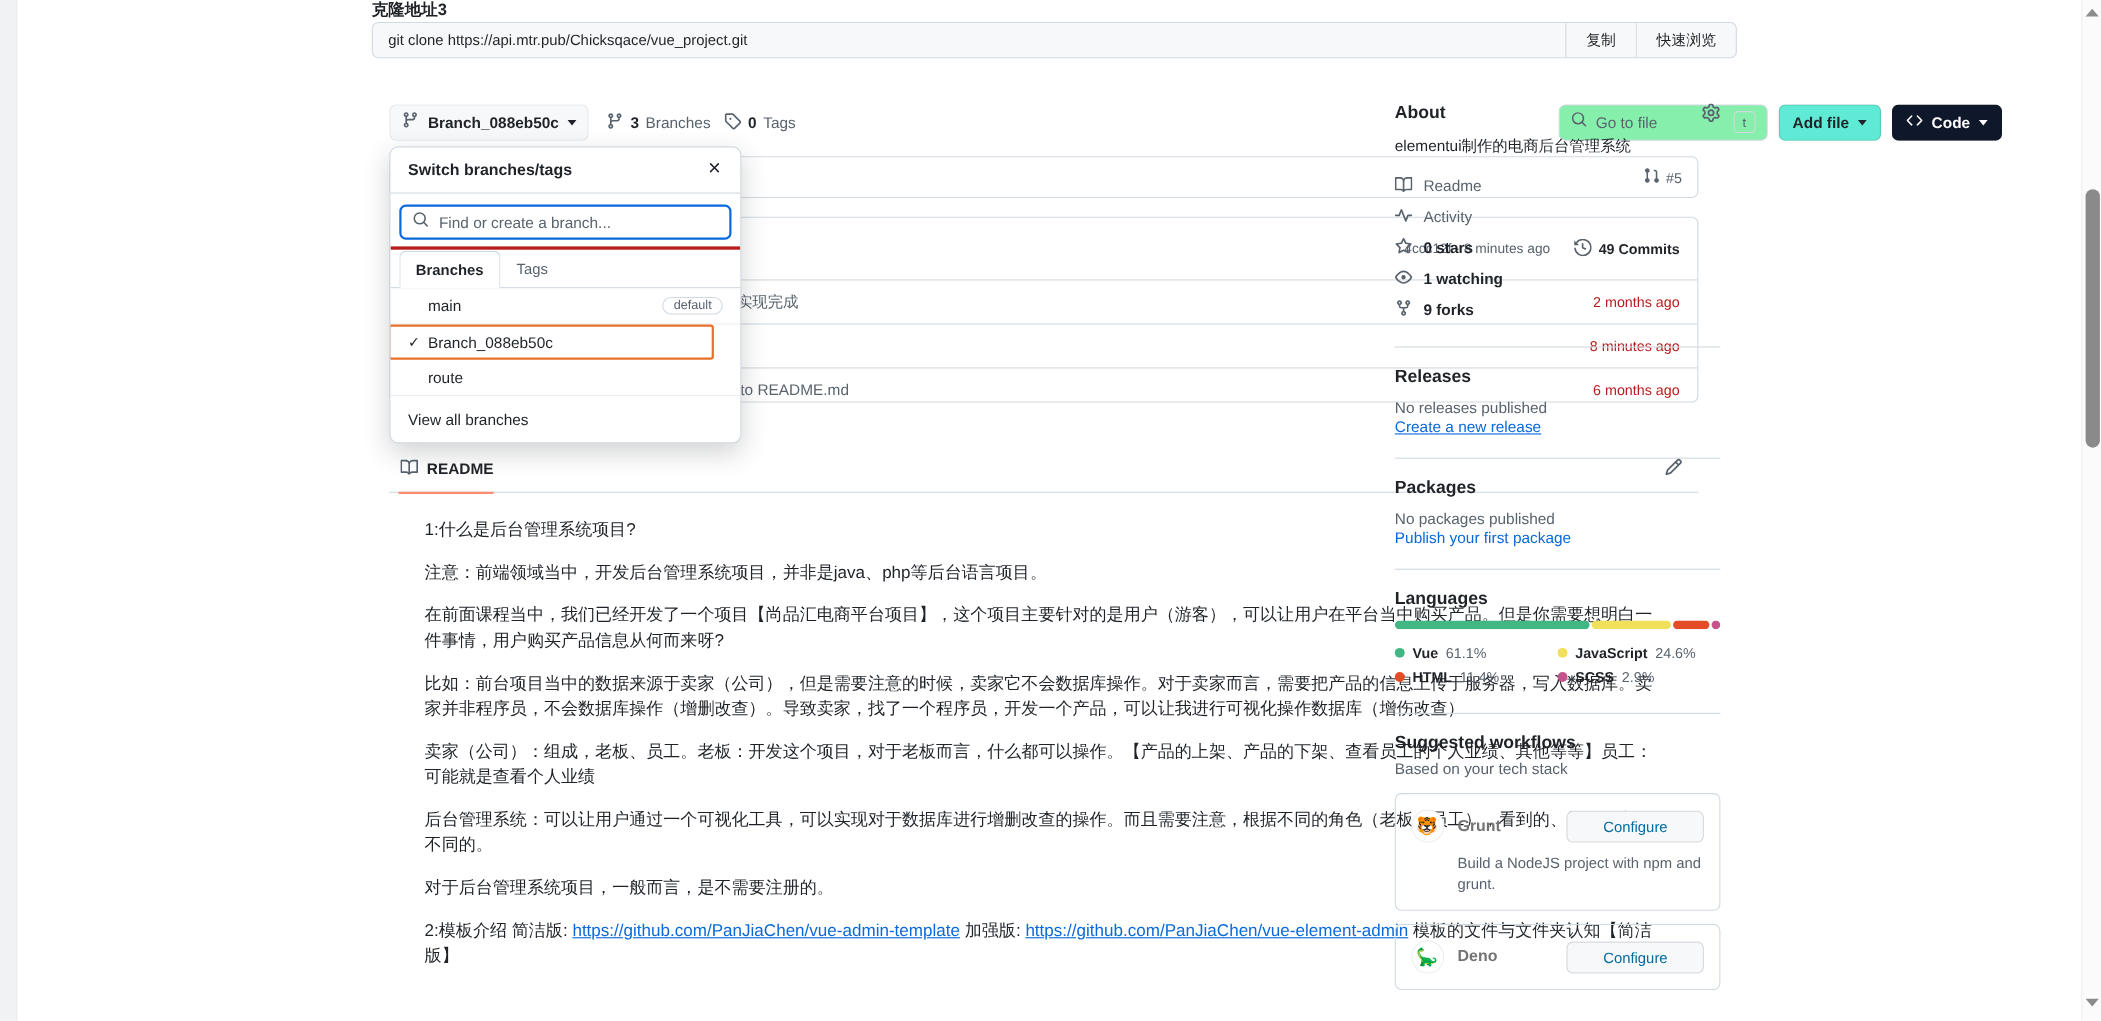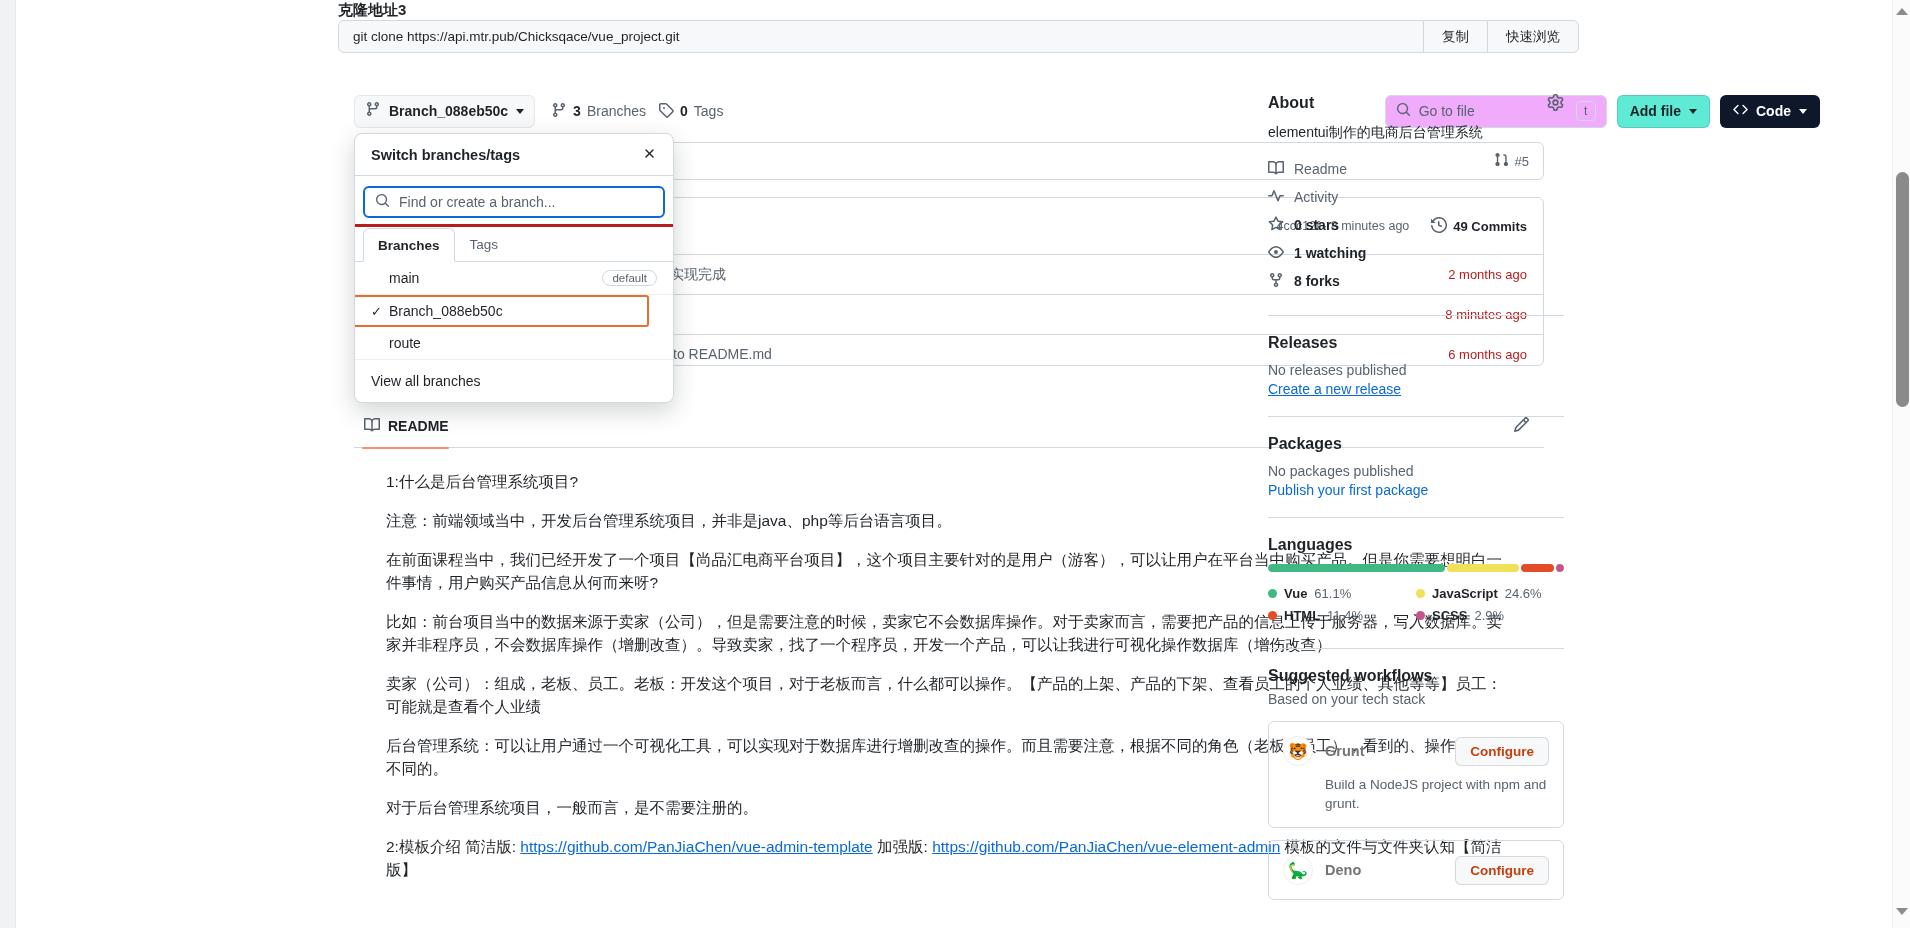--- a/index.html
+++ b/index.html
@@ -44,22 +44,22 @@
   .branch-btn { display:flex; align-items:center; gap:8px; height:33px; padding:0 10px;
      background:#f6f8fa; border:1px solid rgba(31,35,40,.07); border-radius:6px; cursor:pointer; }
   .branch-btn .lbl { font-size:14px; font-weight:700; color:#1f2328; }
   .caret { width:0; height:0; border-left:4px solid transparent; border-right:4px solid transparent; border-top:5px solid #1f2328; }
   .caret.white { border-top-color:#fff; }
   .meta-link { display:flex; align-items:center; gap:6px; font-size:14px; color:#59636e; cursor:pointer; margin-left:16px; }
   .meta-link b { color:#1f2328; font-weight:700; }
 
   
   .toolbar-right { position:absolute; right:72px; top:94px; height:34px; display:flex; align-items:center; gap:10px; }
-  .gotofile { display:flex; align-items:center; gap:8px; width:222px; height:33px; padding:0 10px;
-     background:#f0abfc; border:1px solid #d1d9e0; border-radius:6px; cursor:text; }
+  .gotofile { display:flex; align-items:center; gap:8px; width:190px; height:33px; padding:0 10px;
+     background:#86efac; border:1px solid #d1d9e0; border-radius:6px; cursor:text; }
   .gotofile .ph { flex:1; font-size:14px; color:#59636e; }
   .kbd { min-width:20px; height:20px; padding:0 6px; border:1px solid #d1d9e0; border-radius:4px;
      font-size:12px; color:#59636e; display:flex; align-items:center; justify-content:center; }
   .btn { display:flex; align-items:center; gap:8px; height:33px; padding:0 12px; border-radius:6px;
      border:1px solid rgba(31,35,40,.15); background:#5eead4; font-size:14px; font-weight:700; color:#1f2328; cursor:pointer; }
   .btn.green { background:#0f172a; border-color:rgba(31,35,40,.15); color:#fff; }
 
   
   .banner { position:absolute; left:338px; top:142px; width:1190px; height:38px;
      border:1px solid #d1d9e0; border-radius:6px; background:#fff; display:flex; align-items:center;
@@ -110,22 +110,22 @@
   .langrow { width:50%; display:flex; align-items:center; gap:7px; font-size:13px; color:#59636e; margin-bottom:7px; }
   .dot { width:9px; height:9px; border-radius:50%; display:inline-block; }
   .langrow b { color:#1f2328; font-weight:700; }
 
   .wf-sub { font-size:14px; color:#59636e; margin:-4px 0 14px 0; }
   .wf-card { border:1px solid #d1d9e0; border-radius:6px; padding:14px; margin-bottom:12px; position:relative; }
   .wf-top { display:flex; align-items:center; gap:12px; }
   .wf-icon { width:30px; height:30px; border-radius:50%; background:#fff; border:1px solid #eceef0;
      display:flex; align-items:center; justify-content:center; font-size:16px; }
   .wf-name { font-size:14.5px; font-weight:700; color:#737373; }
-  .wf-btn { margin-left:auto; height:29px; padding:0 14px; border:1px solid rgba(31,35,40,.15); border-radius:6px;
-     background:#f6f8fa; font-size:13.5px; font-weight:700; color:#c2410c; cursor:pointer;
+  .wf-btn { margin-left:auto; height:29px; padding:0 32px; border:1px solid rgba(31,35,40,.15); border-radius:6px;
+     background:#f6f8fa; font-size:13.5px; font-weight:400; color:#0369a1; cursor:pointer;
      display:flex; align-items:center; }
   .wf-desc { font-size:13.5px; color:#59636e; line-height:19px; margin:9px 0 0 42px; }
 
   
   .dropdown { position:absolute; left:338px; top:133px; width:320px;
      background:#fff; border:1px solid #d1d9e0; border-radius:8px;
      box-shadow:0 8px 24px rgba(31,35,40,.2); overflow:hidden; z-index:40; }
   .dd-head { height:42px; display:flex; align-items:center; padding:0 16px; border-bottom:1px solid #d1d9e0; }
   .dd-title { font-size:14.5px; font-weight:700; color:#1f2328; }
   .dd-close { margin-left:auto; cursor:pointer; color:#1f2328; font-size:16px; line-height:1; }
@@ -329,21 +329,21 @@
             <div class="sb-item">
               <span><svg width="16" height="16" viewBox="0 0 16 16" fill="#59636e">
                   <path d="M8 2c1.981 0 3.671.992 4.933 2.078 1.27 1.091 2.187 2.345 2.637 3.023a1.62 1.62 0 0 1 0 1.798c-.45.678-1.367 1.932-2.637 3.023C11.67 13.008 9.981 14 8 14c-1.981 0-3.671-.992-4.933-2.078C1.797 10.83.88 9.576.43 8.898a1.62 1.62 0 0 1 0-1.798c.45-.677 1.367-1.931 2.637-3.022C4.33 2.992 6.019 2 8 2ZM1.679 7.932a.12.12 0 0 0 0 .136c.411.622 1.241 1.75 2.366 2.717C5.176 11.758 6.527 12.5 8 12.5c1.473 0 2.825-.742 3.955-1.715 1.124-.967 1.954-2.096 2.366-2.717a.12.12 0 0 0 0-.136c-.412-.621-1.242-1.75-2.366-2.717C10.824 4.242 9.473 3.5 8 3.5c-1.473 0-2.825.742-3.955 1.715-1.124.967-1.954 2.096-2.366 2.717ZM8 10a2 2 0 1 1-.001-3.999A2 2 0 0 1 8 10Z"></path>
                 </svg></span>
               <b>1 watching</b>
             </div>
             <div class="sb-item">
               <span><svg width="16" height="16" viewBox="0 0 16 16" fill="#59636e">
                   <path d="M5 5.372v.878c0 .414.336.75.75.75h4.5a.75.75 0 0 0 .75-.75v-.878a2.25 2.25 0 1 1 1.5 0v.878a2.25 2.25 0 0 1-2.25 2.25h-1.5v2.128a2.251 2.251 0 1 1-1.5 0V8.5h-1.5A2.25 2.25 0 0 1 3.5 6.25v-.878a2.25 2.25 0 1 1 1.5 0ZM5 3.25a.75.75 0 1 0-1.5 0 .75.75 0 0 0 1.5 0Zm6.75.75a.75.75 0 1 0 0-1.5.75.75 0 0 0 0 1.5Zm-3 8.75a.75.75 0 1 0-1.5 0 .75.75 0 0 0 1.5 0Z"></path>
                 </svg></span>
-              <b>8 forks</b>
+              <b>9 forks</b>
             </div>
           </div>
       </div>
 
       <div class="sb-sec">
         <div class="sb-h">Releases</div>
         <div class="sb-muted">No releases published</div>
         <a class="sb-link" href="#">Create a new release</a>
       </div>
 

